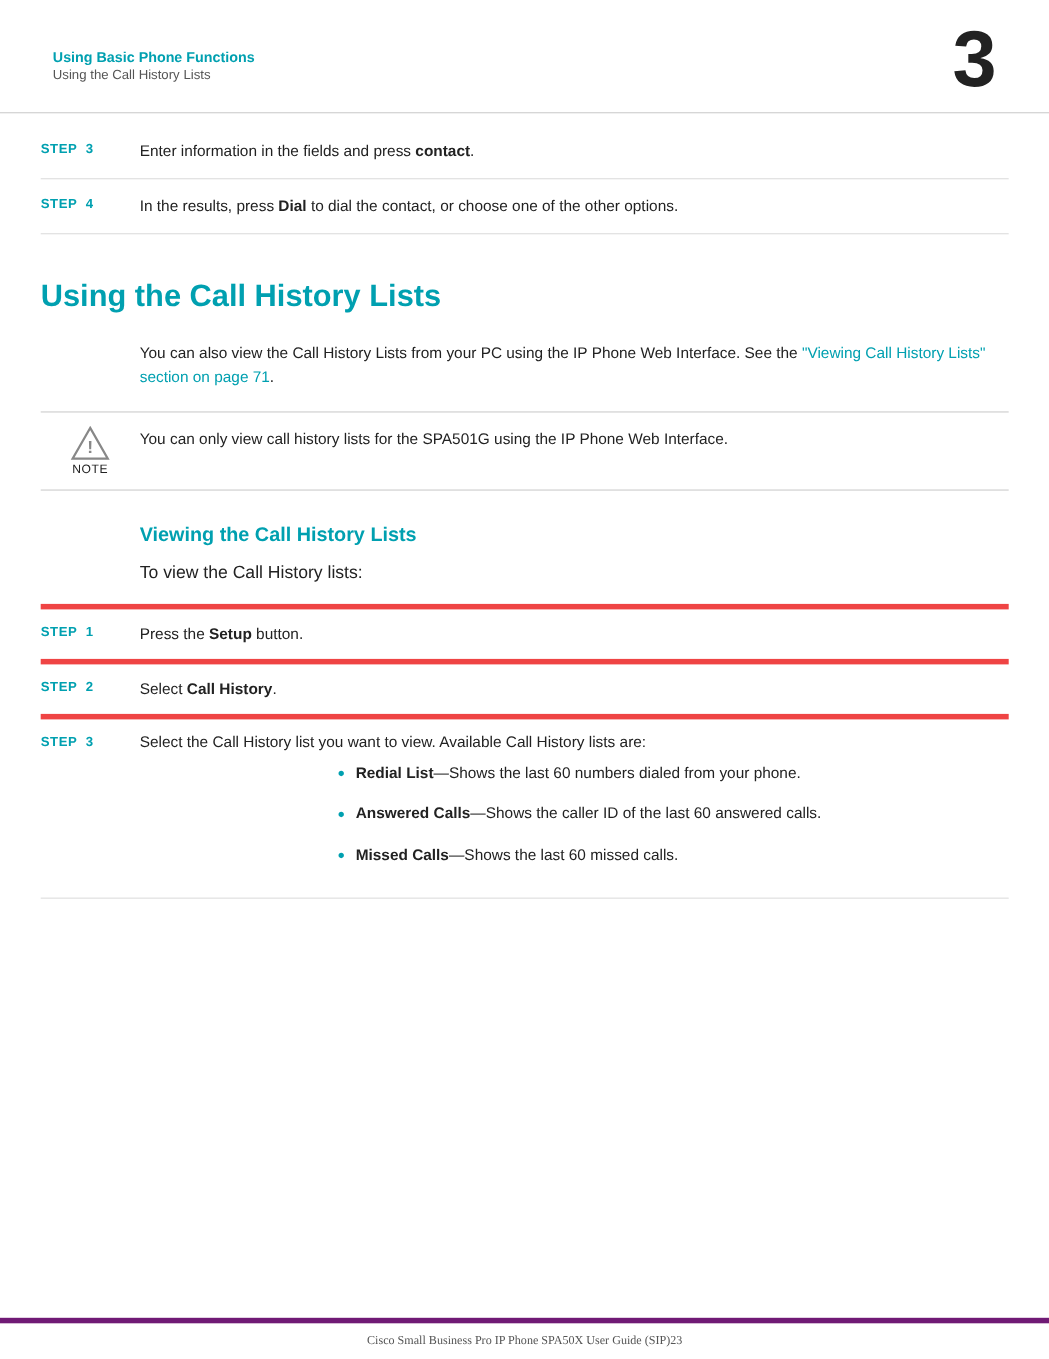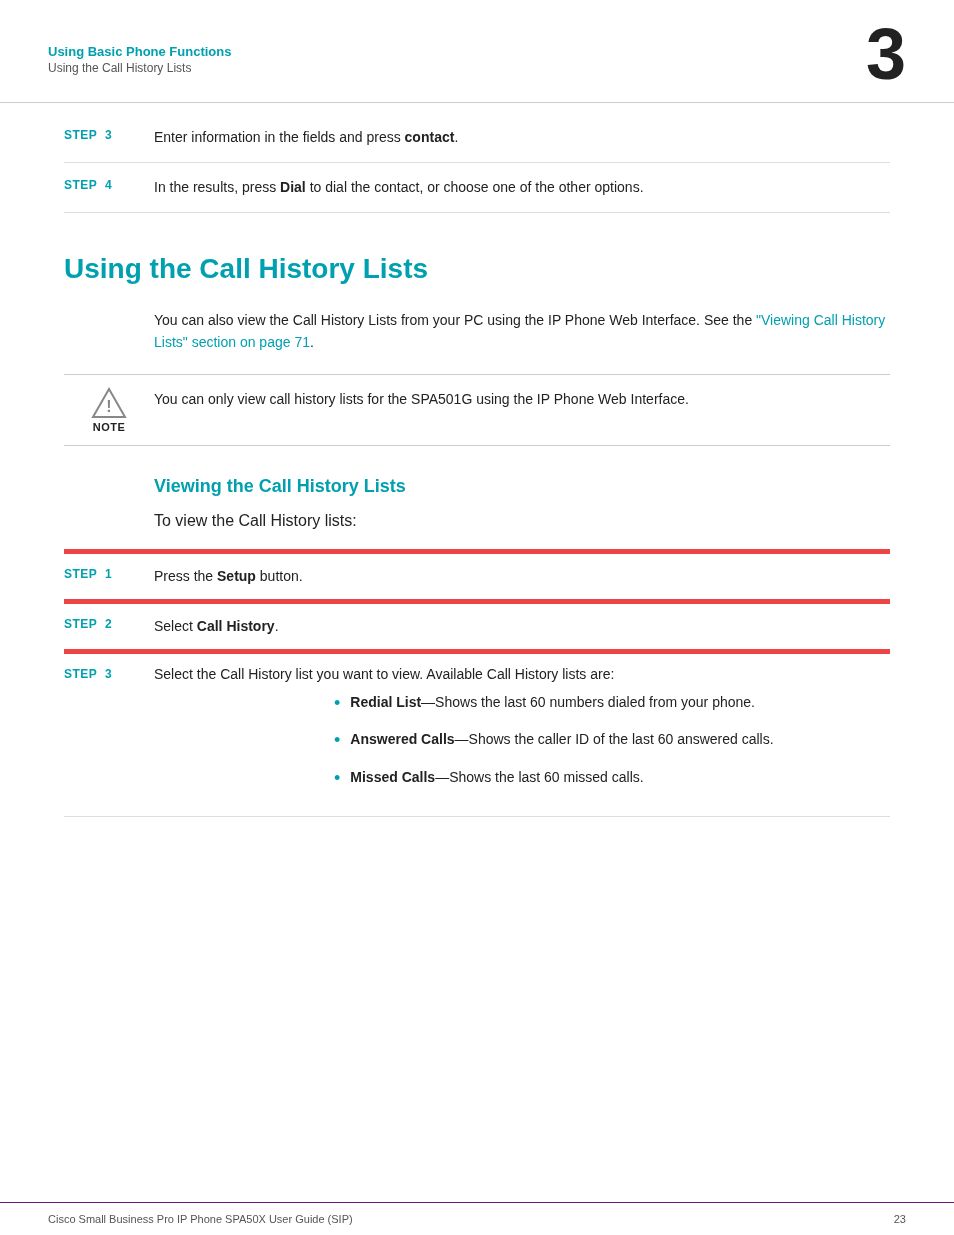--- a/index.html
+++ b/index.html
@@ -52,21 +52,21 @@
     .chapter-number {
       font-size: 72px;
       font-weight: bold;
       color: #222222;
       line-height: 1;
       margin-top: -10px;
     }
 
     
     .content {
-      padding: 0 64px;
+      padding: 0 37px;
     }
 
     
     .step-row {
       display: flex;
       align-items: flex-start;
       padding: 14px 0;
       border-bottom: 1px solid #dddddd;
     }
 
@@ -130,21 +130,21 @@
       min-width: 90px;
     }
 
     .note-triangle {
       width: 36px;
       height: 32px;
     }
 
     .note-label {
       font-size: 11px;
-      font-weight: bold;
+      font-weight: normal;
       color: #222222;
       margin-top: 2px;
       letter-spacing: 0.5px;
     }
 
     .note-content {
       flex: 1;
       font-size: 14px;
       line-height: 1.5;
       color: #222222;
@@ -192,25 +192,26 @@
       line-height: 1.5;
       color: #222222;
     }
 
     
     .footer {
       position: absolute;
       bottom: 0;
       left: 0;
       right: 0;
-      border-top: 1px solid #701a75;
+      border-top: 5px solid #701a75;
       padding: 10px 48px;
       display: flex;
-      justify-content: space-between;
+      justify-content: center;
       align-items: center;
+      font-family: Liberation Serif, serif;
     }
 
     .footer-left {
       font-size: 11px;
       color: #555555;
     }
 
     .footer-right {
       font-size: 11px;
       color: #555555;

